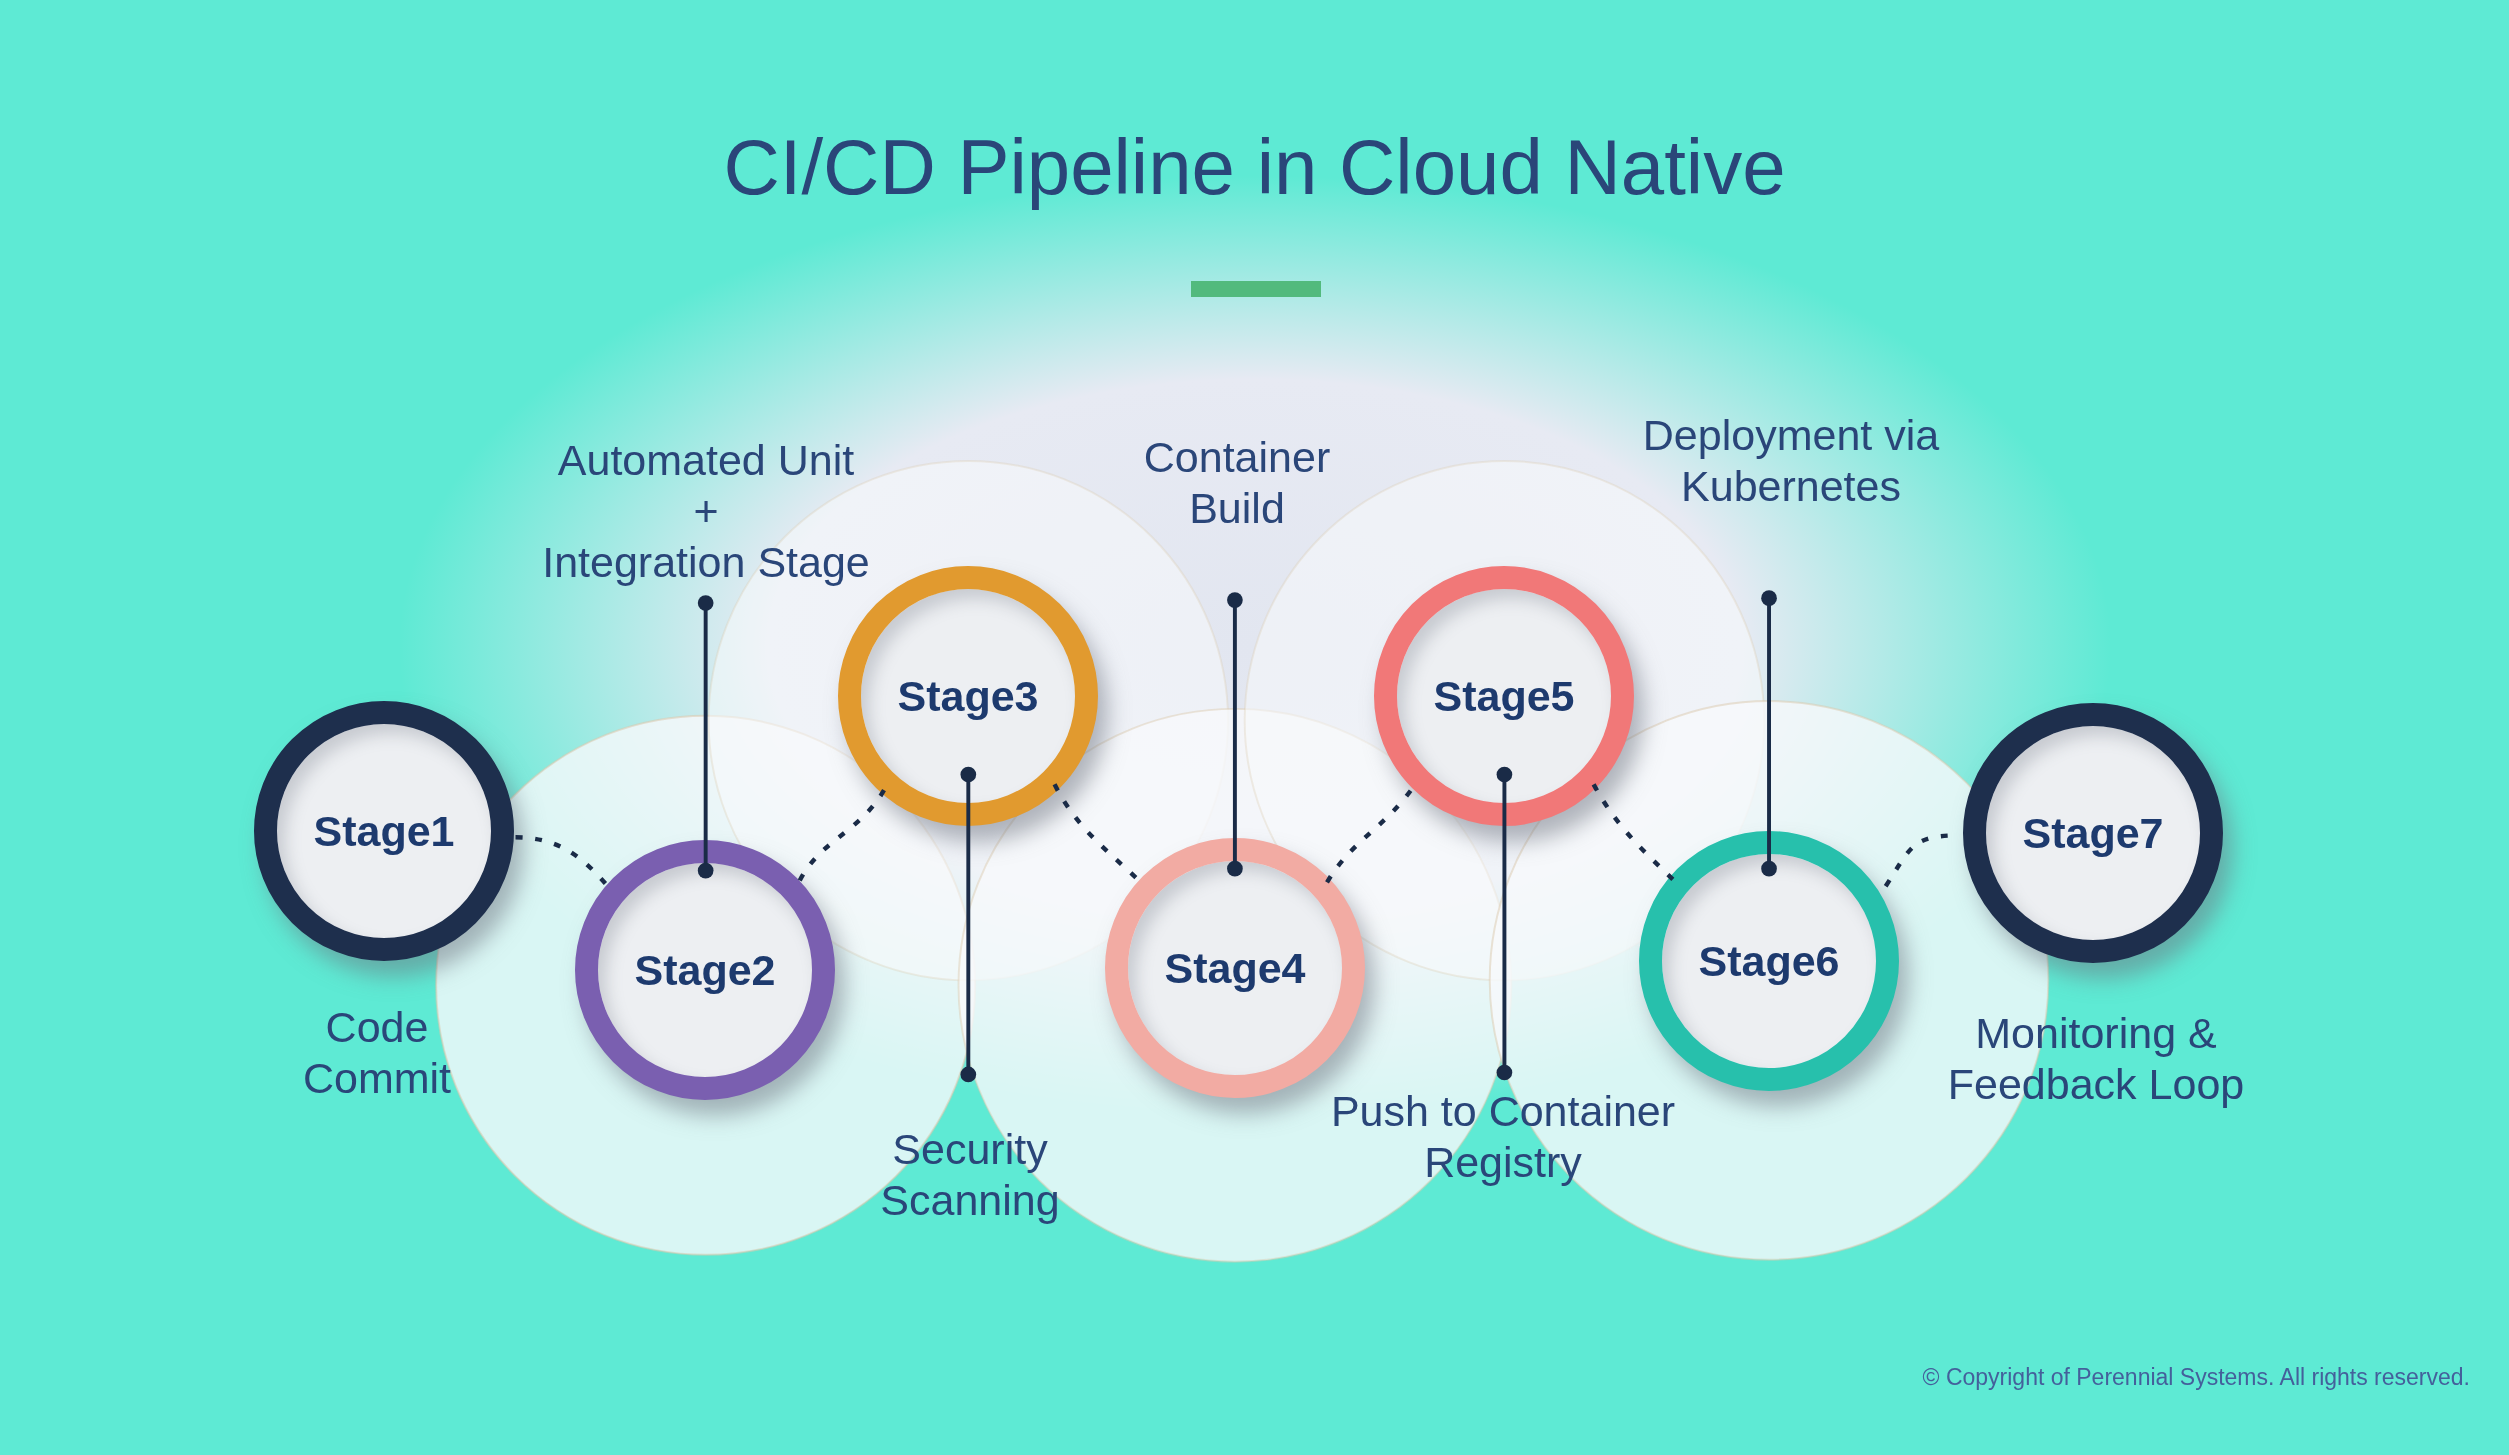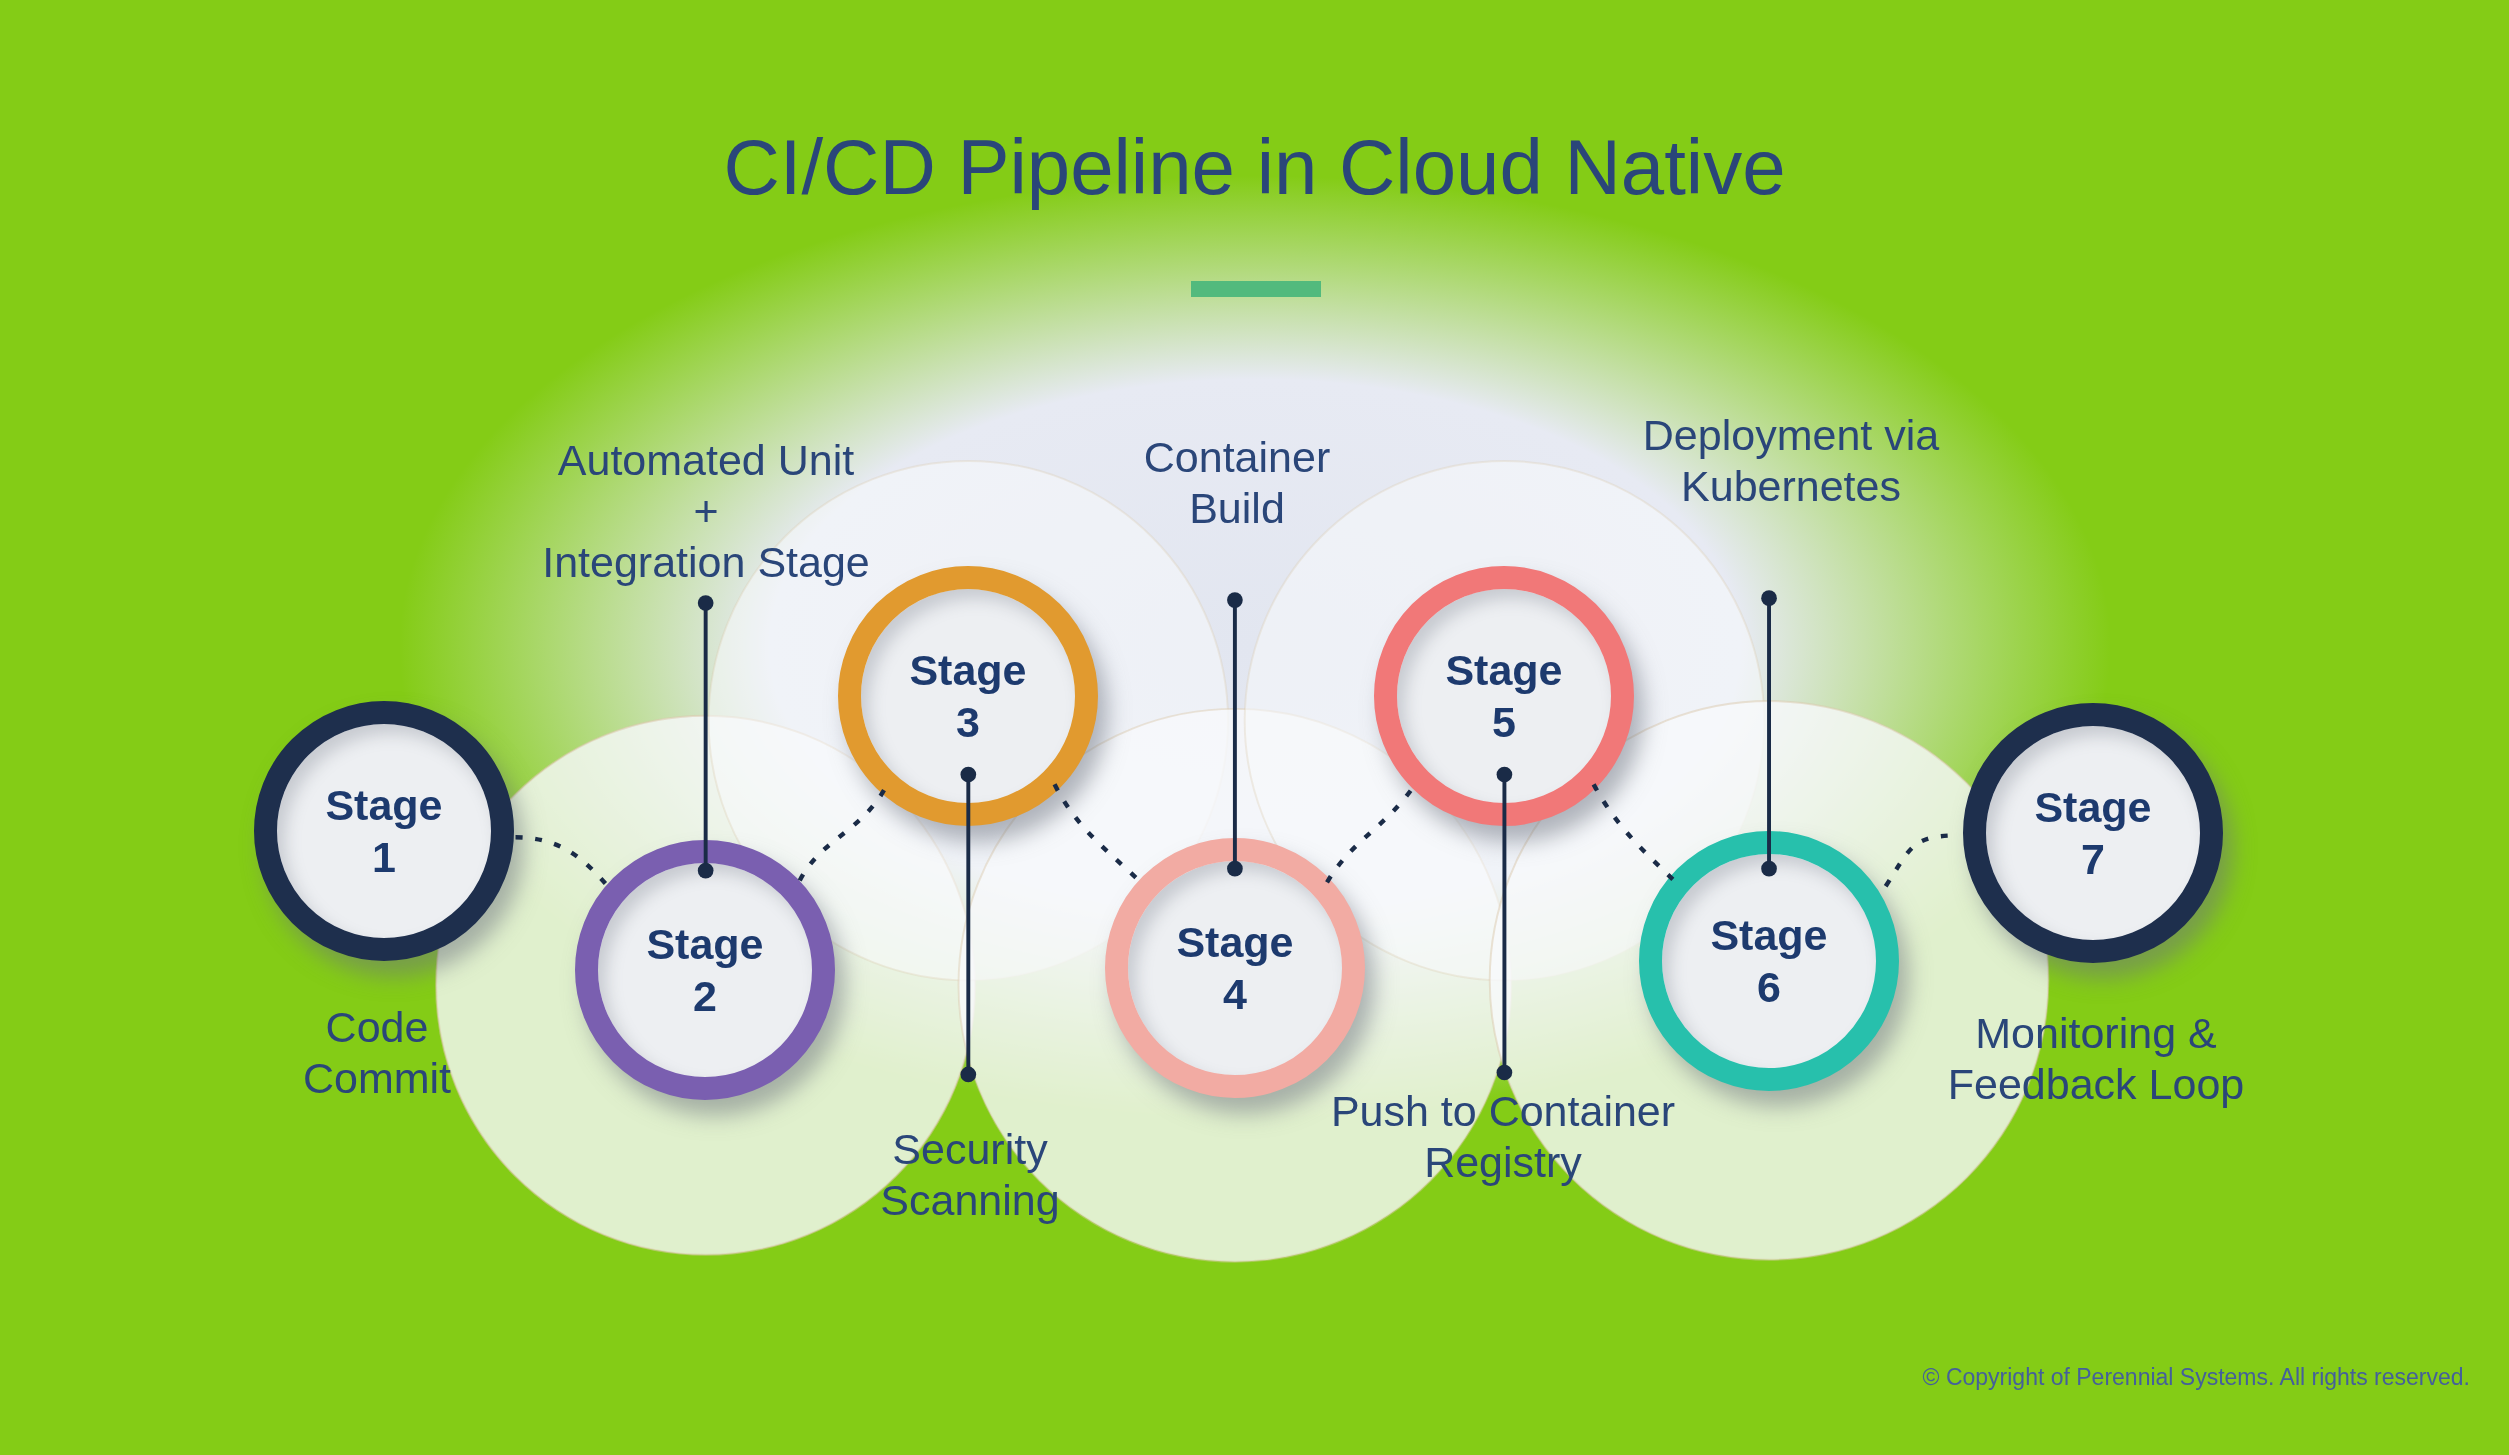--- a/index.html
+++ b/index.html
@@ -1,20 +1,20 @@
 <!DOCTYPE html>
 <html><head>
 <meta charset="utf-8">
 <style>
   html,body{margin:0;padding:0;background:#ffffff;}
   .canvas{
     position:relative;
     width:2509px;height:1456px;
     overflow:hidden;
-    background:#84cc16;
+    background:#5eead4;
     font-family:"Liberation Sans", sans-serif;
   }
   .bg-glow{
     position:absolute;inset:0;
     background:
       radial-gradient(ellipse 1157px 637px at 1255px 647px,
         #e2e6f0 0%, #e7eaf3 42%, rgba(249,250,252,0) 74%);
   }
   svg.decor, svg.connectors{position:absolute;left:0;top:0;}
   svg.decor{z-index:1;}
@@ -31,21 +31,21 @@
     position:absolute;z-index:2;
     width:214px;height:214px;border-radius:50%;
     border:23.5px solid #000;
     background:#edeff2;
     box-shadow:
       9.8px 15.7px 21.6px rgba(108,113,125,.5),
       inset 7.8px 9.8px 15.7px rgba(122,128,140,.32);
   }
   .ring .stage-text{
     position:absolute;inset:0;
-    display:flex;flex-direction:column;align-items:center;justify-content:center;
+    display:flex;flex-direction:row;align-items:center;justify-content:center;
     font-weight:700;font-size:43px;line-height:52px;color:#1d3a6e;
     text-align:center;
   }
   .ring-1,.ring-7{border-color:#1e2f4d;}
   .ring-2{border-color:#7a5fb0;}
   .ring-3{border-color:#e19a2f;}
   .ring-4{border-color:#f2aba3;}
   .ring-5{border-color:#f17878;}
   .ring-6{border-color:#27c0ac;}
   .stage-label{

